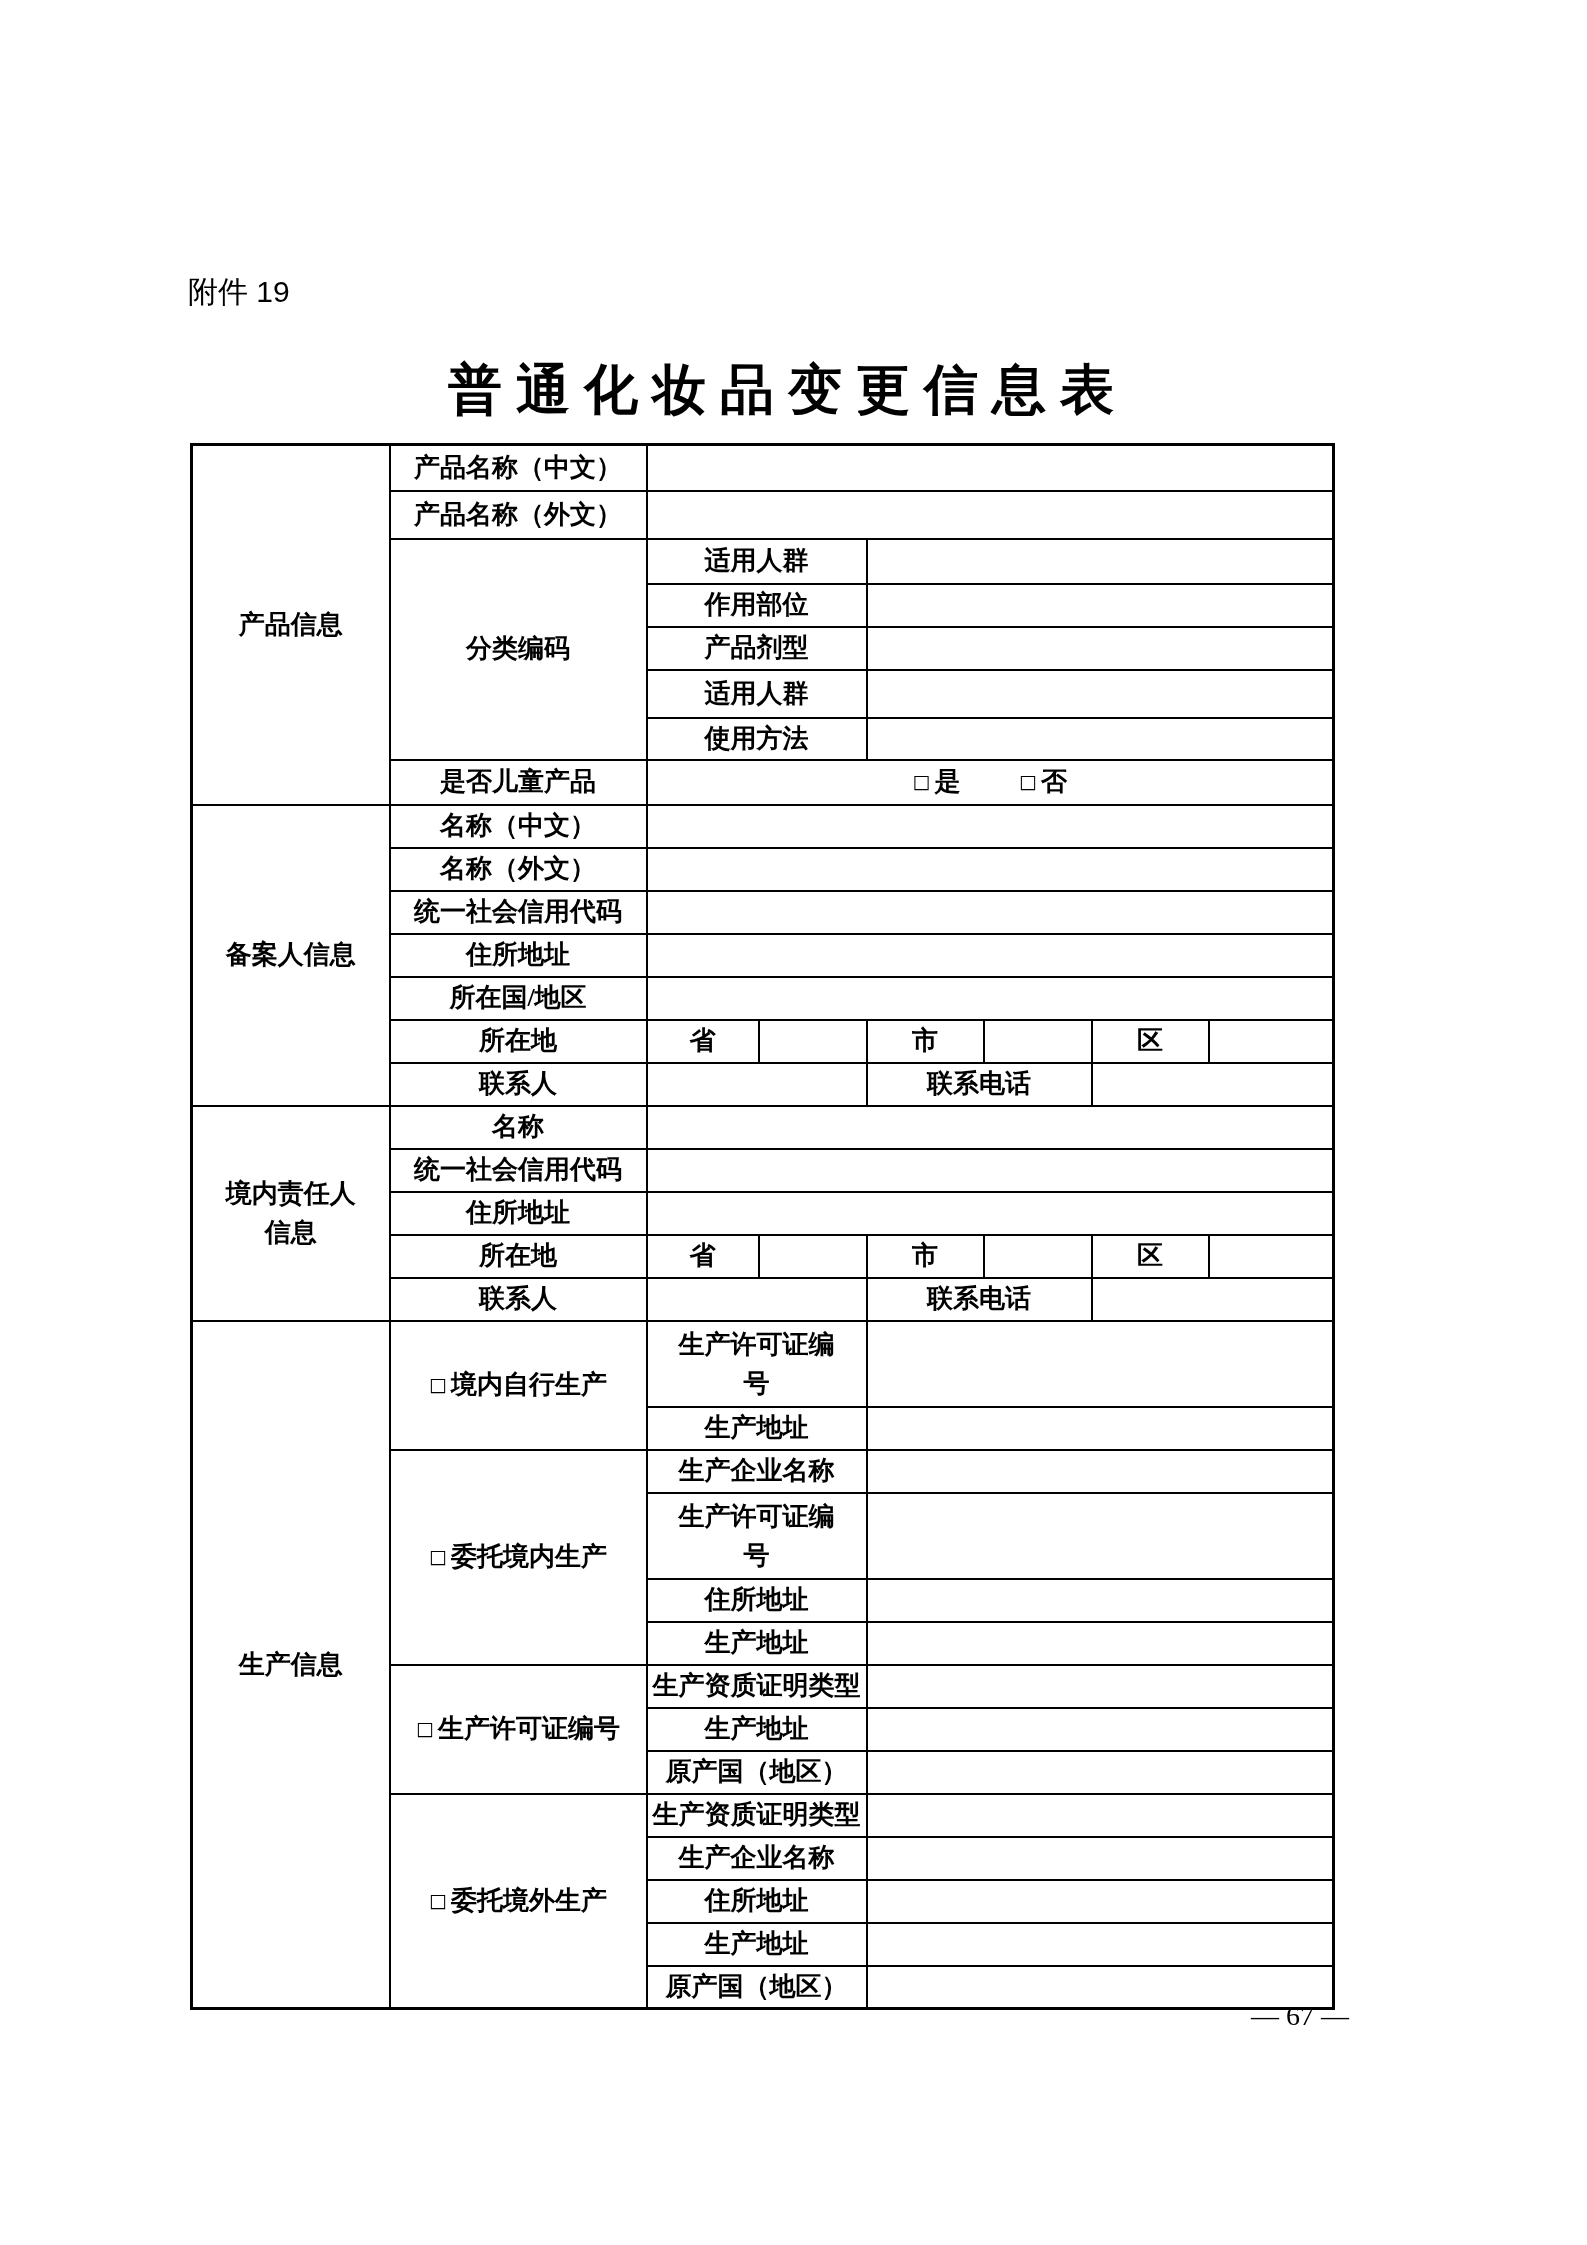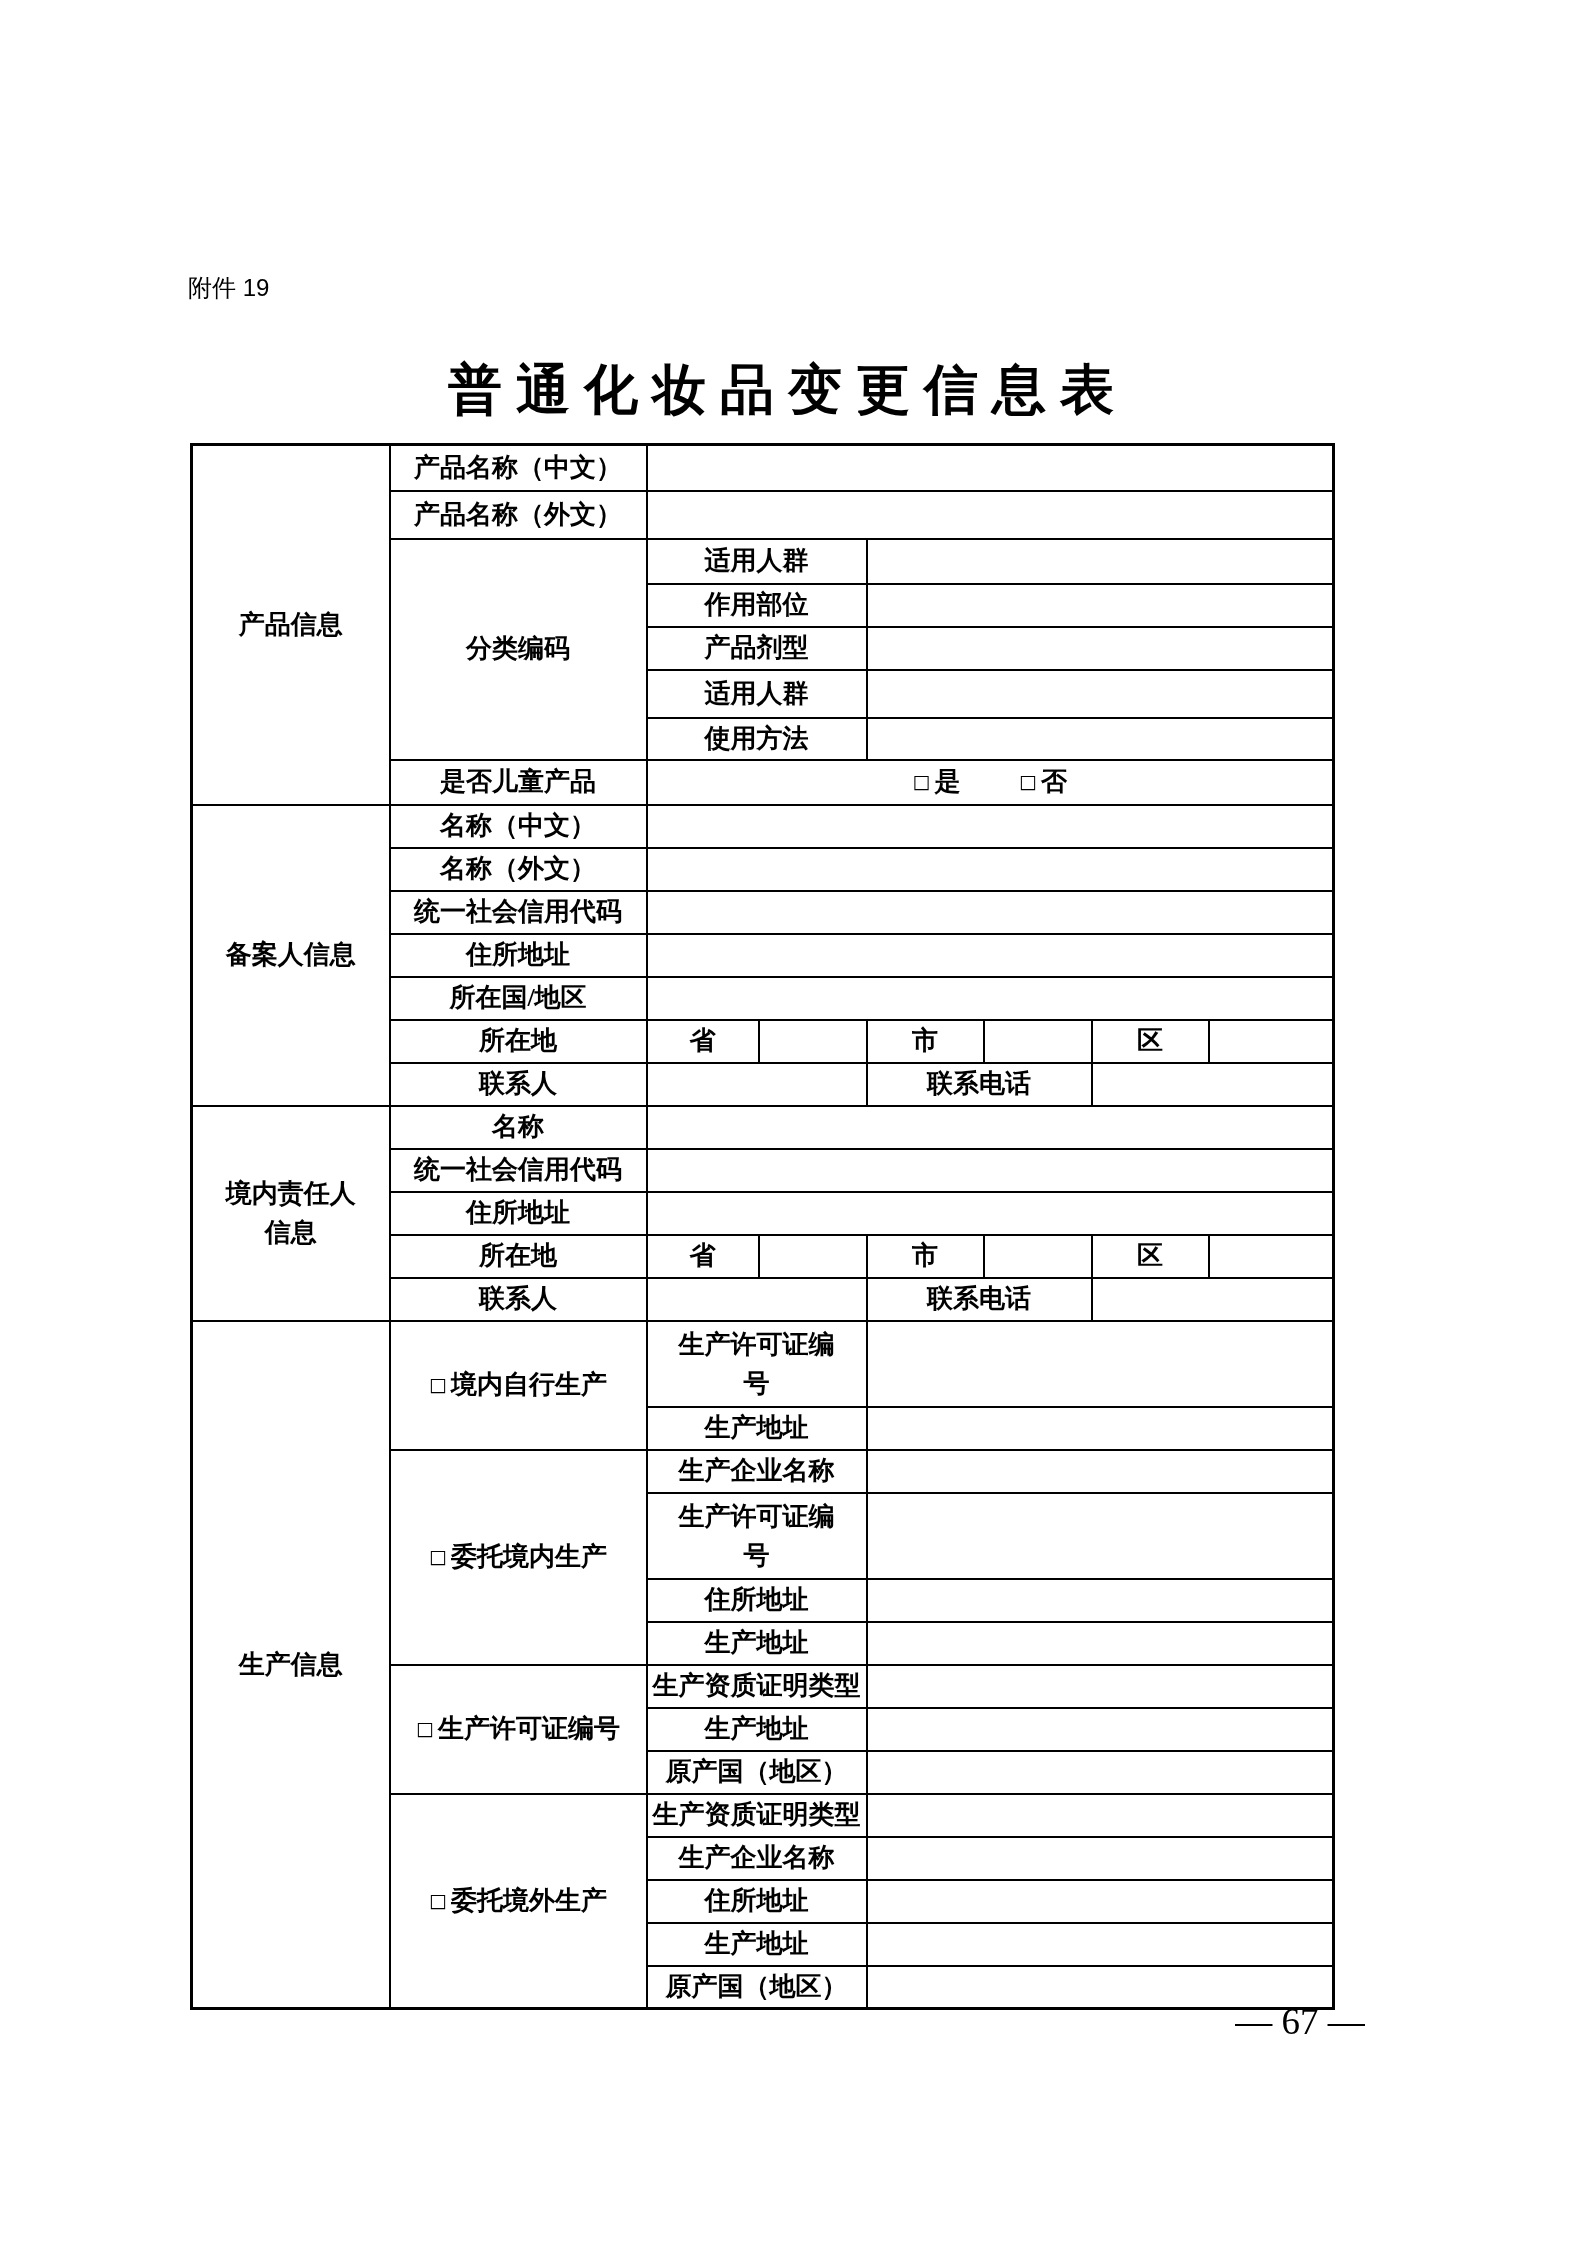--- a/index.html
+++ b/index.html
@@ -5,21 +5,21 @@
   * { box-sizing: border-box; }
   html,body { margin:0; padding:0; }
   body {
     width:1587px; height:2245px;
     background:#ffffff; color:#000;
     font-family:"Liberation Serif", serif;
     position:relative;
   }
   .attachment {
     position:absolute; left:188px; top:272px;
-    font-size:24px;
+    font-size:30px;
     font-family:"Liberation Sans", sans-serif;
   }
   .doc-title {
     position:absolute; top:346px; left:0; width:1560px;
     margin:8px; text-align:center;
     font-size:54px; font-weight:bold; letter-spacing:14px;
     font-family:"Liberation Serif", serif;
   }
   table.form {
     position:absolute; left:190px; top:443px;
@@ -44,21 +44,21 @@
     display:inline-block;
     font-size:19px; font-weight:normal;
     margin-right:4px; transform:translateY(-2px);
     font-family:"DejaVu Sans", sans-serif;
   }
   .opt2 { margin-left:52px; }
   tr.h46 { height:46px; } tr.h45 { height:45px; } tr.h44 { height:48px; }
   tr.h43 { height:43px; } tr.h42 { height:42px; } tr.h86 { height:86px; }
   .page-number {
     position:absolute; top:2000px; left:1160px; width:280px;
-    text-align:center; font-size:37px;
+    text-align:center; font-size:28px;
     font-family:"Liberation Serif", serif;
   }
 </style>
 </head>
 <body>
 
 <div class="attachment">附件 19</div>
 <h1 class="doc-title">普通化妆品变更信息表</h1>
 
 <table class="form">

